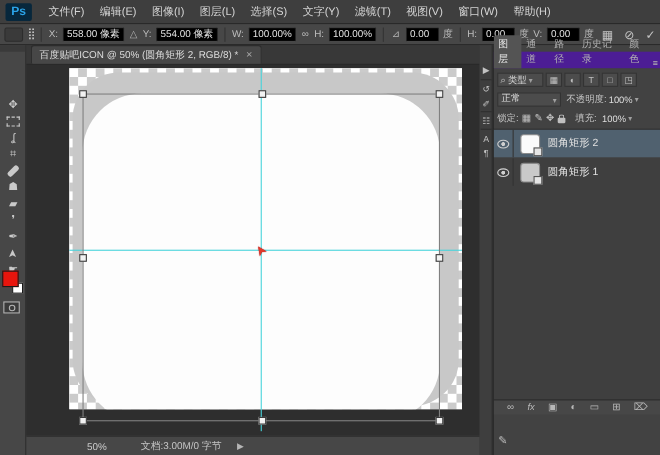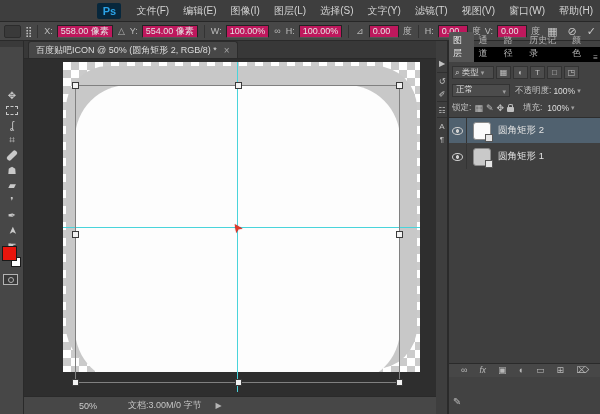--- a/index.html
+++ b/index.html
@@ -4,35 +4,35 @@
 <style>
   * { margin:0; padding:0; box-sizing:border-box; }
   html,body { background:#222; }
   .app { position:relative; width:600px; height:414px; overflow:hidden;
          background:#3c3c3c; font-family:"Liberation Sans","DejaVu Sans",sans-serif;
          font-size:10px; color:#cfcfcf; user-select:none; }
   .abs { position:absolute; }
 
   
   .menubar { left:0; top:0; width:600px; height:22px; background:#3e3e3e;
-             border-bottom:1px solid #272727; display:flex; align-items:center;justify-content:flex-end; }
+             border-bottom:1px solid #272727; display:flex; align-items:center; }
   .ps-logo { width:24px; height:16px; margin:0 8px 0 5px; background:#07273c; color:#2ba3e8;
              font-weight:bold; font-size:11px; display:flex; align-items:center; justify-content:center;
              border-radius:2px; }
   .menu-item { padding:0 7px; height:22px; display:flex; align-items:center; color:#d4d4d4; font-size:10px; }
 
   
   .optionsbar { left:0; top:22px; width:600px; height:19px; background:#474747;
                 border-bottom:1px solid #2a2a2a; display:flex; align-items:center; gap:4px;
                 font-size:9px; color:#bdbdbd; padding:0 4px; overflow:hidden; }
   .tool-preset { width:17px; height:13px; background:#3a3a3a; border:1px solid #2c2c2c; border-radius:2px; }
   .refpoint { font-size:10px; color:#c7c7c7; letter-spacing:-1px; }
   .opt-sep { width:1px; height:13px; background:#333; margin:0 2px; }
   .opt-label { color:#bdbdbd; }
-  .opt-field { min-width:44px; height:13px; background:#be185d; border:1px solid #232323;
+  .opt-field { min-width:44px; height:13px; background:#000000; border:1px solid #232323;
                border-bottom-color:#555; color:#e3e3e3; display:flex; align-items:center;
                padding:0 3px; border-radius:1px; }
   .opt-field.narrow { min-width:30px; }
   .opt-icon { color:#b5b5b5; font-size:9px; padding:0 1px; }
   .opt-buttons { margin-left:auto; display:flex; align-items:center; gap:10px; padding-right:0; }
   .opt-btn { color:#c5c5c5; font-size:11px; }
 
   
   .toolbar { left:0; top:41px; width:24px; height:373px; background:#474747; border-right:1px solid #2a2a2a; }
   .toolbar-grip { position:absolute; left:0; top:0; width:23px; height:6px; background:#3a3a3a; }
@@ -79,21 +79,21 @@
   .status-arrow { margin-left:14px; color:#b5b5b5; font-size:8px; }
 
   
   .dockstrip { left:436px; top:41px; width:12px; height:373px; background:#3e3e3e; border-right:1px solid #2a2a2a; }
   .dock-icon { position:absolute; left:0; width:12px; height:12px; display:flex; align-items:center;
                justify-content:center; color:#c2c2c2; font-size:8px; }
   .dock-sep { position:absolute; left:1px; width:10px; height:1px; background:#2f2f2f; }
 
   
   .rightpanel { left:448px; top:41px; width:152px; height:373px; background:#424242; border-left:1px solid #2a2a2a; }
-  .panel-tabs { position:absolute; left:0; top:6px; width:152px; height:15px; background:#000000;
+  .panel-tabs { position:absolute; left:0; top:6px; width:152px; height:15px; background:#4c1d95;
                 display:flex; align-items:flex-end; font-size:9px;justify-content:space-between; }
   .panel-tab { padding:2px 4px 2px; color:#b2b2b2; }
   .panel-tab.active { background:#545454; color:#e8e8e8; border-radius:2px 2px 0 0; }
   .panel-menu { margin-left:auto; padding-right:3px; color:#b2b2b2; font-size:8px; }
 
   .filter-row { position:absolute; left:3px; top:24px; width:146px; height:15px; display:flex;
                 align-items:center; gap:2px; font-size:8.5px; }
   .kind-box { width:42px; height:13px; background:#4c4c4c; border:1px solid #333; display:flex;
               align-items:center; gap:2px; padding:0 2px; color:#d5d5d5; }
   .filter-icon { width:15px; height:13px; background:#4c4c4c; border:1px solid #333; display:flex;

